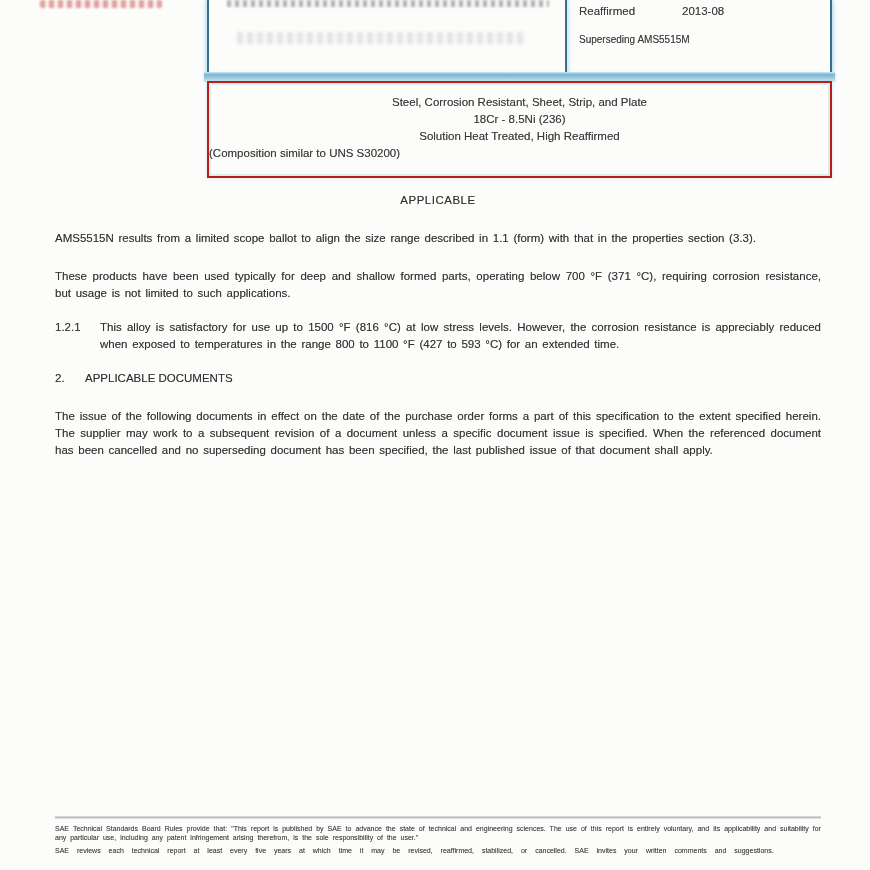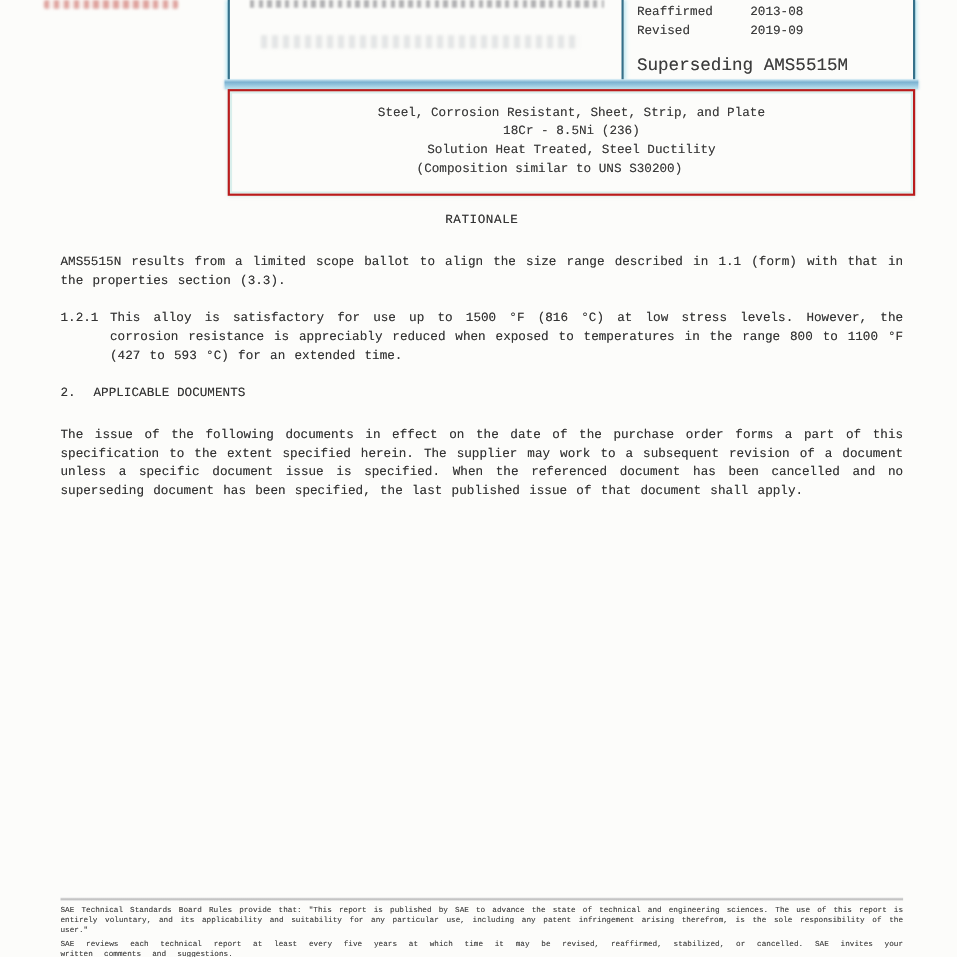--- a/index.html
+++ b/index.html
@@ -1,19 +1,19 @@
 <!DOCTYPE html>
 <html><head>
 <meta charset="utf-8">
 <style>
   html,body { margin:0; padding:0; background:#ffffff; }
   .page {
     position:relative; width:870px; height:870px; overflow:hidden;
     background:#fcfcfa;
-    font-family:Liberation Mono, monospace;
+    font-family:Liberation Sans, sans-serif;
     color:#333;
   }
   .scantext { filter: blur(0.3px); text-shadow: 0 0 0.6px rgba(50,50,50,0.5); }
 
   
   .logo-remnant {
     position:absolute; left:40px; top:0; width:122px; height:8px;
     background: repeating-linear-gradient(90deg, rgba(194,74,66,0.5) 0 5px, rgba(194,74,66,0.06) 5px 9px);
     filter: blur(1.3px); border-radius:2px;
   }
@@ -32,38 +32,38 @@
   .header-table {
     position:absolute; left:207px; top:0; width:625px; height:73px;
     border-left:2px solid #35718a; border-right:2px solid #35718a;
     box-shadow: -2px 0 3px rgba(170,225,240,0.8), 2px 0 3px rgba(170,225,240,0.8);
     display:flex; box-sizing:border-box;
   }
   .cell-mid { position:relative; width:356px; border-right:2px solid #35718a; box-shadow: 2px 0 3px rgba(170,225,240,0.7); }
   .cell-right { position:relative; flex:1; padding:3px 0 0 12px; box-sizing:border-box; }
   .rev-row { display:flex; font-size:11.5px; line-height:17px; color:#3c3c3c; }
   .rev-label { width:103px; }
-  .superseding { margin-top:14px; font-size:16px; color:#3c3c3c; }
+  .superseding { margin-top:14px; font-size:10px; color:#3c3c3c; }
 
   .band {
     position:absolute; left:204px; top:72px; width:631px; height:9px;
     background: linear-gradient(180deg, #cfe9f4 0%, #7cb2d1 30%, #9ccbe2 65%, #c6e4f1 100%);
     box-shadow: 0 1px 2px rgba(150,200,220,0.6);
   }
 
   
   .title-block {
     position:absolute; left:207px; top:81px; width:625px; height:97px;
     border:2px solid #b91c1c;
     box-shadow: inset 0 0 0 2px #d9efec, 0 0 3px rgba(160,210,210,0.5);
     box-sizing:border-box; padding-top:11px;
     font-size:11.5px; line-height:17px; color:#3a3a3a;
   }
   .title-line { text-align:center; }
-  .composition-note { text-align:center; padding-right:40px; }
+  .composition-note { text-align:left; padding-right:40px; }
 
   
   .doc-body {
     position:absolute; left:55px; top:192px; width:766px;
     font-size:11.5px; line-height:17px; color:#333;
   }
   .doc-body > * { margin:0 0 17px 0; }
   .rationale-heading { text-align:center; letter-spacing:0.5px; }
   .para { text-align:justify; word-spacing:1.5px;margin-top:21px; }
   .sec-heading .sec-num { display:inline-block; min-width:30px; }
@@ -90,45 +90,42 @@
   <div class="header-table">
     <div class="cell-mid">
       <div class="text-remnant"></div>
       <div class="text-remnant2"></div>
     </div>
     <div class="cell-right scantext">
       <div class="rev-row">
         <span class="rev-label">Reaffirmed</span>
         <span class="rev-value">2013-08</span>
       </div>
-      <div class="rev-row">
-        <span class="rev-label">Revised</span>
-        <span class="rev-value">2019-09</span>
-      </div>
       <div class="superseding">Superseding AMS5515M</div>
     </div>
   </div>
 
   <div class="band"></div>
 
   <div class="title-block scantext">
     <div class="title-line">Steel, Corrosion Resistant, Sheet, Strip, and Plate</div>
     <div class="title-line">18Cr - 8.5Ni (236)</div>
-    <div class="title-line">Solution Heat Treated, Steel Ductility</div>
+    <div class="title-line">Solution Heat Treated, High Reaffirmed</div>
     <div class="composition-note">(Composition similar to UNS S30200)</div>
   </div>
 
   <div class="doc-body scantext">
-    <div class="rationale-heading">RATIONALE</div>
+    <div class="rationale-heading">APPLICABLE</div>
     <p class="para">AMS5515N results from a limited scope ballot to align the size range described in 1.1 (form) with that in the properties section (3.3).</p>
 
 
 
 
 
+    <p class="para">These products have been used typically for deep and shallow formed parts, operating below 700 °F (371 °C), requiring corrosion resistance, but usage is not limited to such applications.</p>
 
     <div class="hang">
       <span class="sec-num">1.2.1</span>
       <span>This alloy is satisfactory for use up to 1500 °F (816 °C) at low stress levels. However, the corrosion resistance is appreciably reduced when exposed to temperatures in the range 800 to 1100 °F (427 to 593 °C) for an extended time.</span>
     </div>
 
     <div class="sec-heading">
       <span class="sec-num">2.</span><span>APPLICABLE DOCUMENTS</span>
     </div>
 

